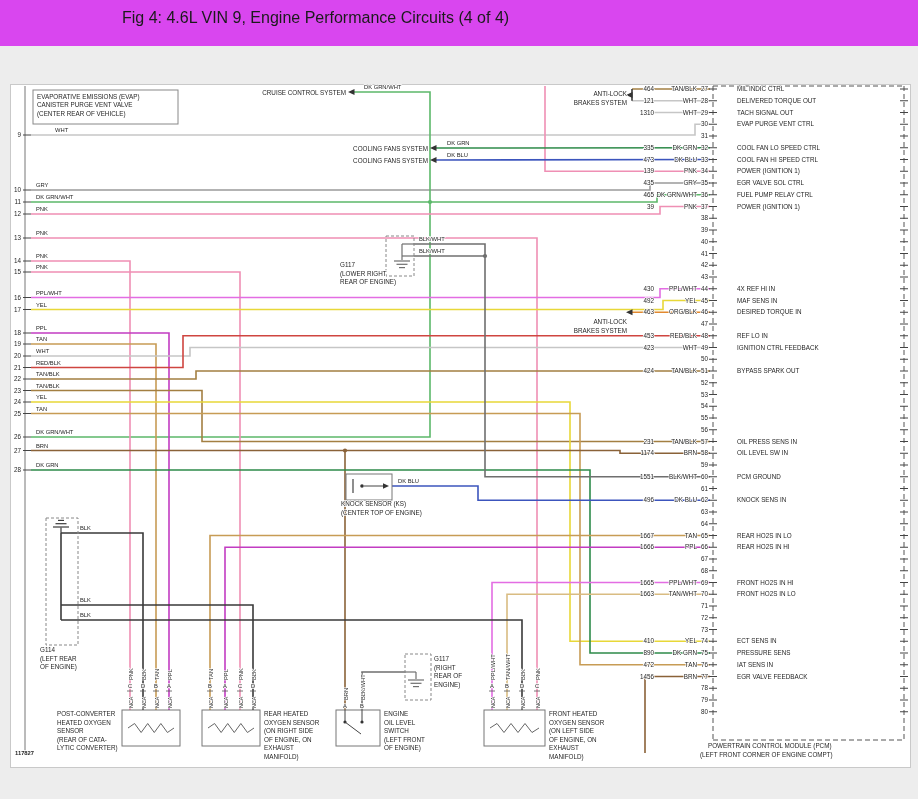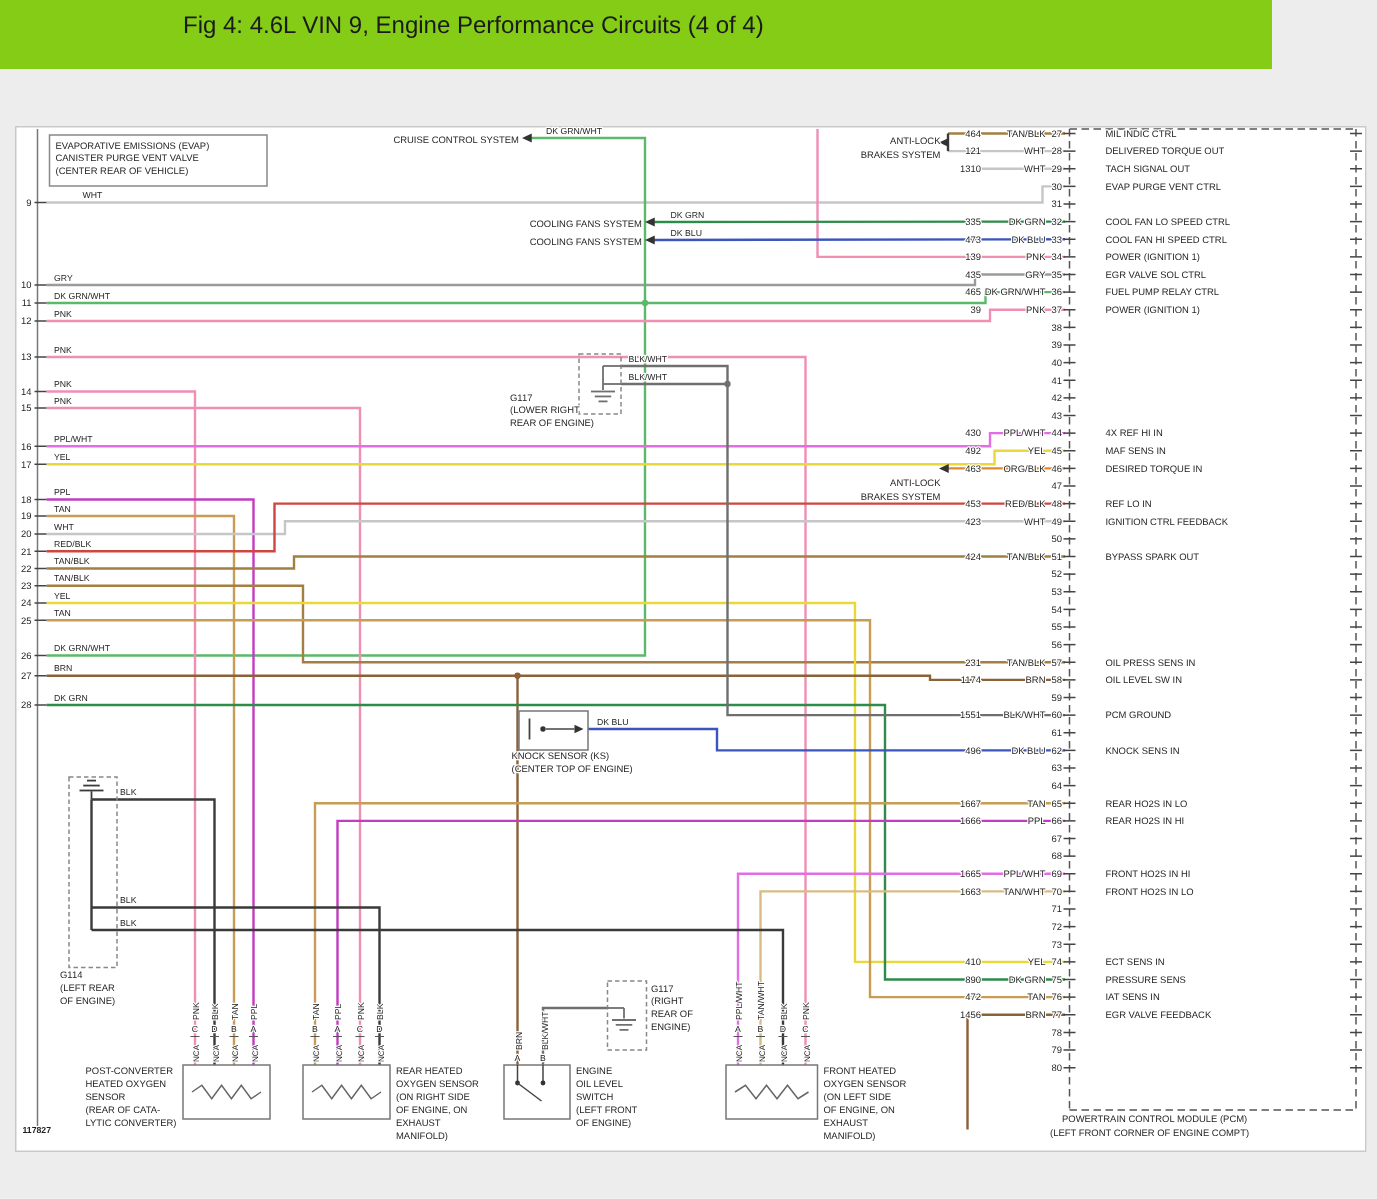--- a/index.html
+++ b/index.html
@@ -1,17 +1,17 @@
 <!DOCTYPE html>
 <html><head>
 <meta charset="utf-8">
 <style>
   html,body{margin:0;padding:0;width:918px;height:799px;background:#ededed;
     font-family:"Liberation Sans","DejaVu Sans",sans-serif;overflow:hidden}
-  #header{position:absolute;left:0;top:0;width:848px;height:46px;background:#84cc16}
+  #header{position:absolute;left:0;top:0;width:918px;height:46px;background:#d946ef}
   #title{position:absolute;left:122px;top:9px;font-size:16px;color:#1b1b1b}
   #panel{position:absolute;left:10px;top:84px;width:899px;height:682px;background:#fff;border:1px solid #c9c9c9}
   #diagram{position:absolute;left:0;top:0;width:918px;height:799px}
   text{font-family:"Liberation Sans","DejaVu Sans",sans-serif;fill:#1f1f1f;
     paint-order:stroke;stroke:#ffffff;stroke-width:1.6px;stroke-linejoin:round}
   .t{font-size:6.3px}
   .ts{font-size:5.8px}
   .tt{font-size:5.4px}
   .tb{font-size:5.8px;font-weight:bold}
 </style>

